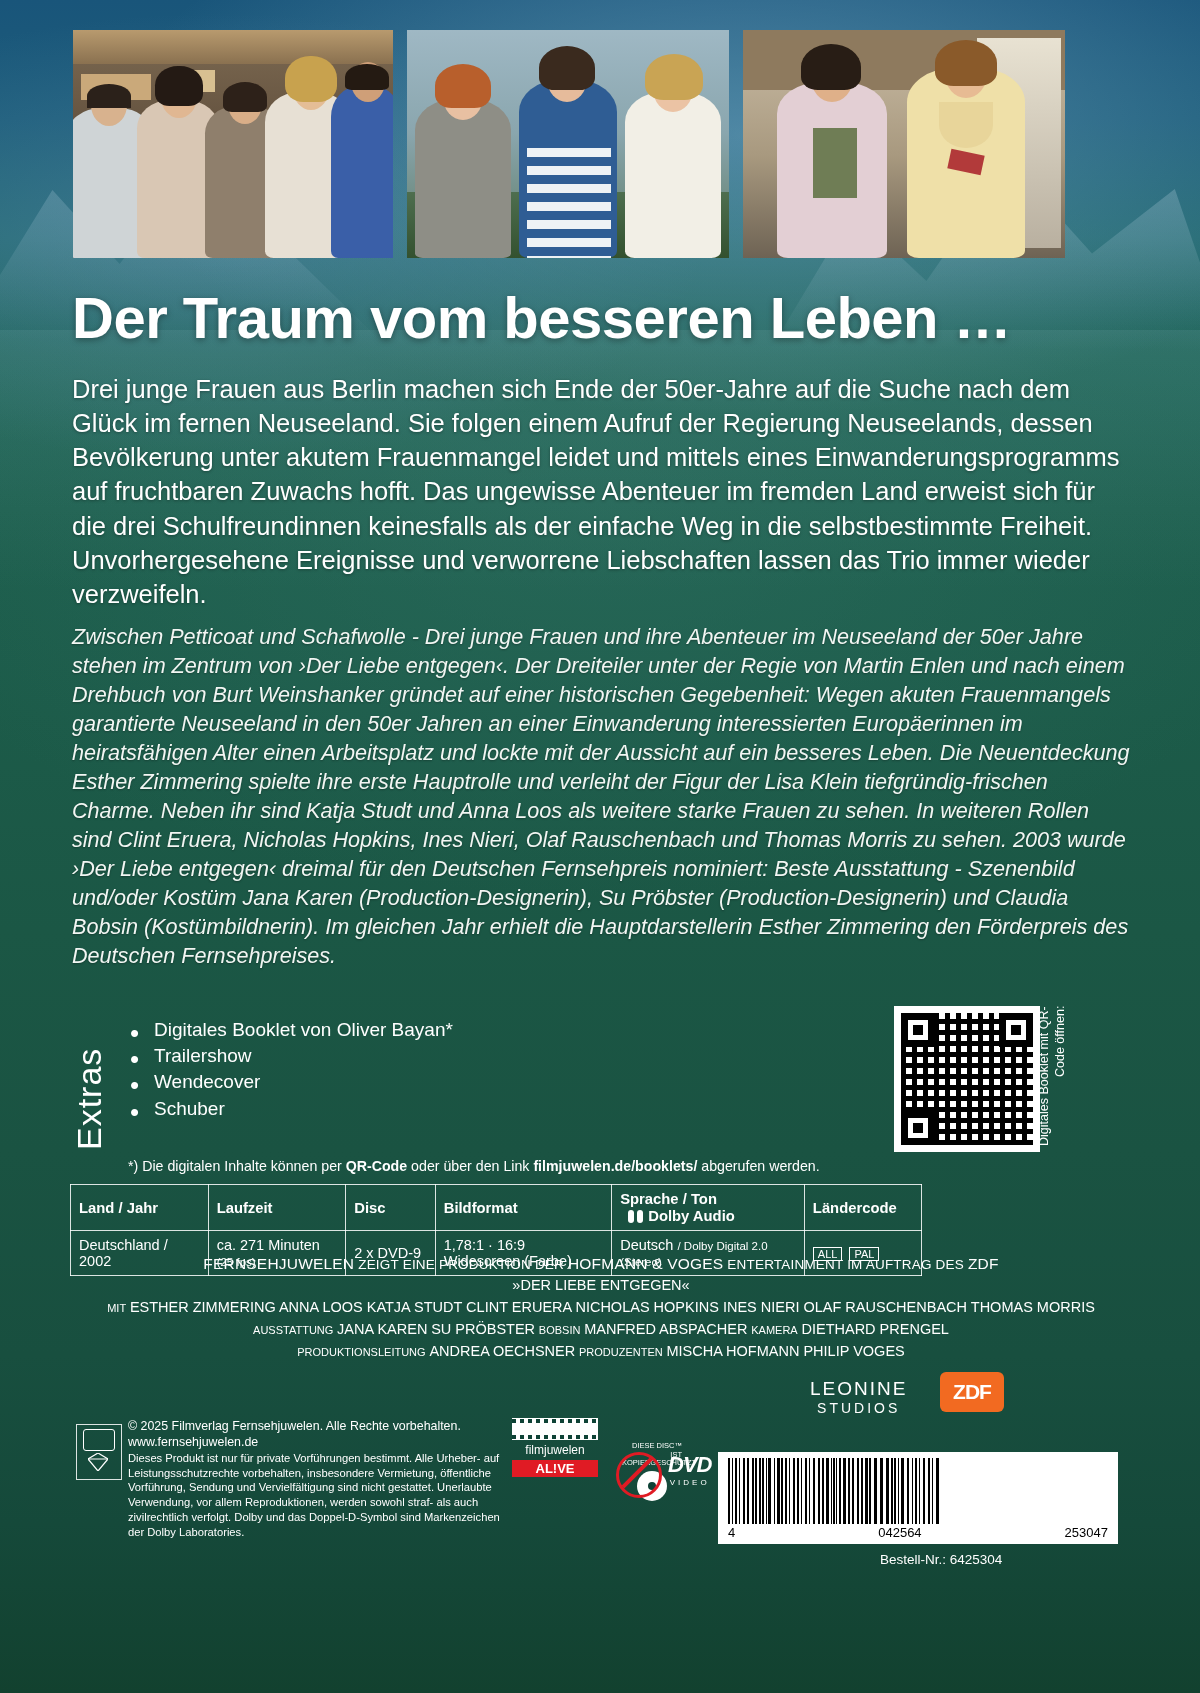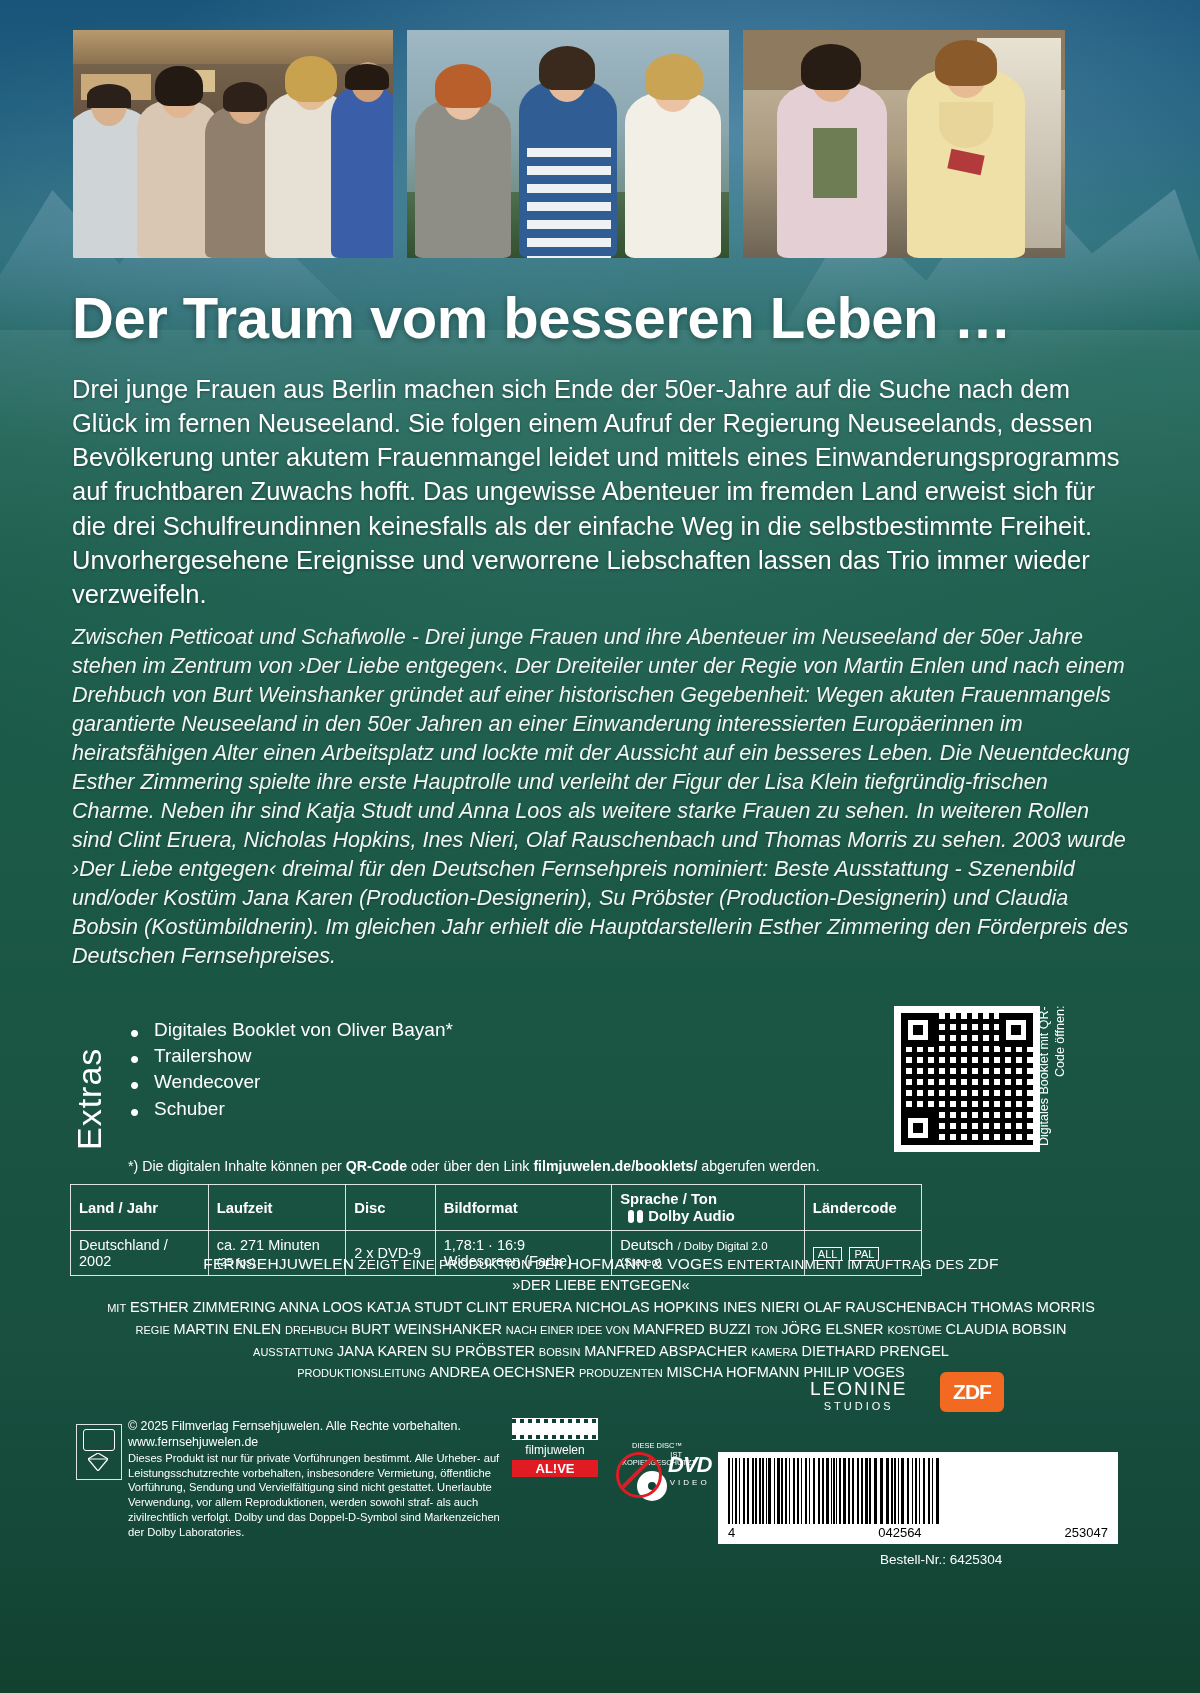--- a/index.html
+++ b/index.html
@@ -162,21 +162,21 @@
     color:#ffffff; text-align:center; font-size:13.5px; line-height:1.5;
   }
   .credits .lead { font-size:13.5px; letter-spacing:0.2px; }
   .credits .bigname { font-size:15.5px; }
   .credits .lbl { font-size:11px; }
   .credits .nm { font-size:14.5px; }
 
   
   .leonine { position:absolute; left:810px; top:1378px; color:#fff; text-align:center; }
   .leonine .l1 { font-size:19px; letter-spacing:2px; }
-  .leonine .l2 { font-size:11px; letter-spacing:3px; }
+  .leonine .l2 { font-size:14px; letter-spacing:3px; }
   .zdf {
     position:absolute; left:940px; top:1372px; width:64px; height:40px;
     background:#f26a21; border-radius:6px; color:#fff; font-weight:bold;
     font-size:21px; display:flex; align-items:center; justify-content:center;
     letter-spacing:-1px;
   }
 
   
   .legal {
     position:absolute; left:128px; top:1418px; width:390px;
@@ -366,32 +366,20 @@
   <div class="credits">
     <div class="lead">
       <span class="bigname">FERNSEHJUWELEN</span><span> ZEIGT EINE PRODUKTION DER </span><span class="bigname">HOFMANN &amp; VOGES</span><span> ENTERTAINMENT  IM AUFTRAG DES </span><span class="bigname">ZDF</span>
     </div>
     <div class="nm">»DER LIEBE ENTGEGEN«</div>
     <div>
       <span class="lbl">MIT</span>
       <span class="nm">ESTHER ZIMMERING   ANNA LOOS   KATJA STUDT   CLINT ERUERA   NICHOLAS HOPKINS   INES NIERI   OLAF RAUSCHENBACH   THOMAS MORRIS</span>
     </div>
     <div>
-      <span class="lbl">REGIE</span>
-      <span class="nm">MARTIN ENLEN</span>
-      <span class="lbl">DREHBUCH</span>
-      <span class="nm">BURT WEINSHANKER</span>
-      <span class="lbl">NACH EINER IDEE VON</span>
-      <span class="nm">MANFRED BUZZI</span>
-      <span class="lbl">TON</span>
-      <span class="nm">JÖRG ELSNER</span>
-      <span class="lbl">KOSTÜME</span>
-      <span class="nm">CLAUDIA BOBSIN</span>
-    </div>
-    <div>
       <span class="lbl">AUSSTATTUNG</span>
       <span class="nm">JANA KAREN</span>
       <span class="nm">SU PRÖBSTER</span>
       <span class="lbl">BOBSIN</span>
       <span class="nm">MANFRED ABSPACHER</span>
       <span class="lbl">KAMERA</span>
       <span class="nm">DIETHARD PRENGEL</span>
     </div>
     <div>
       <span class="lbl">PRODUKTIONSLEITUNG</span>

